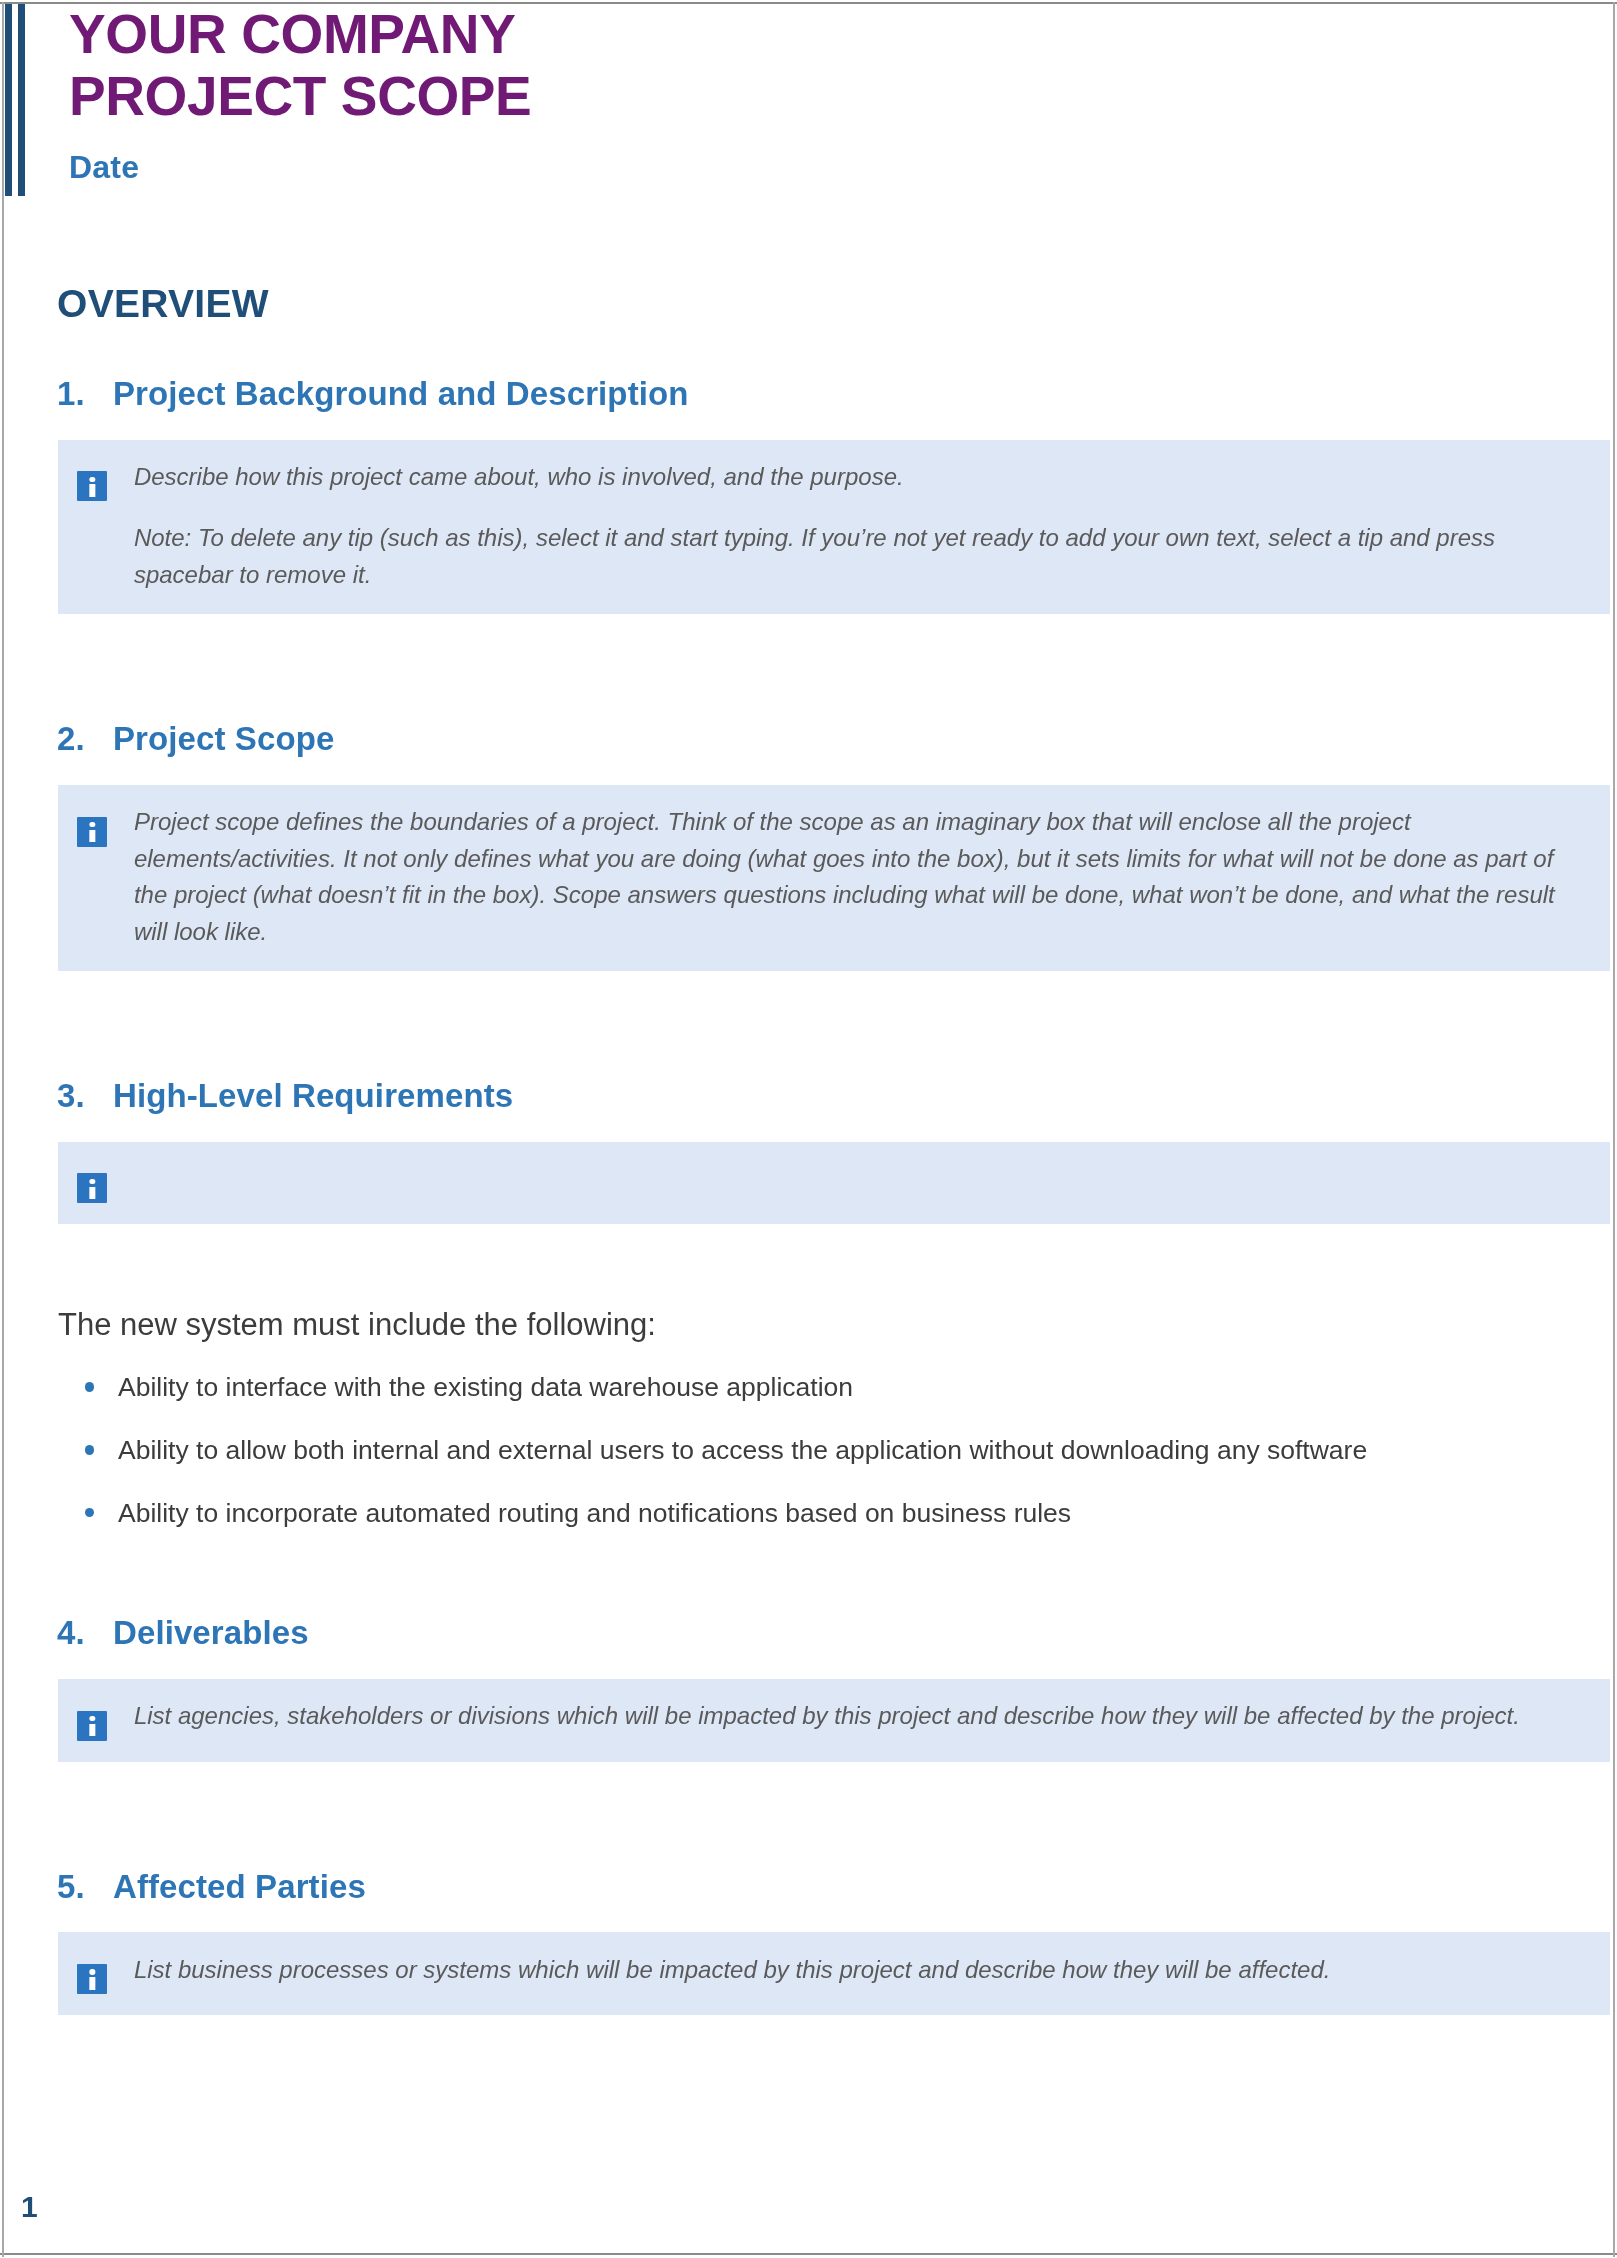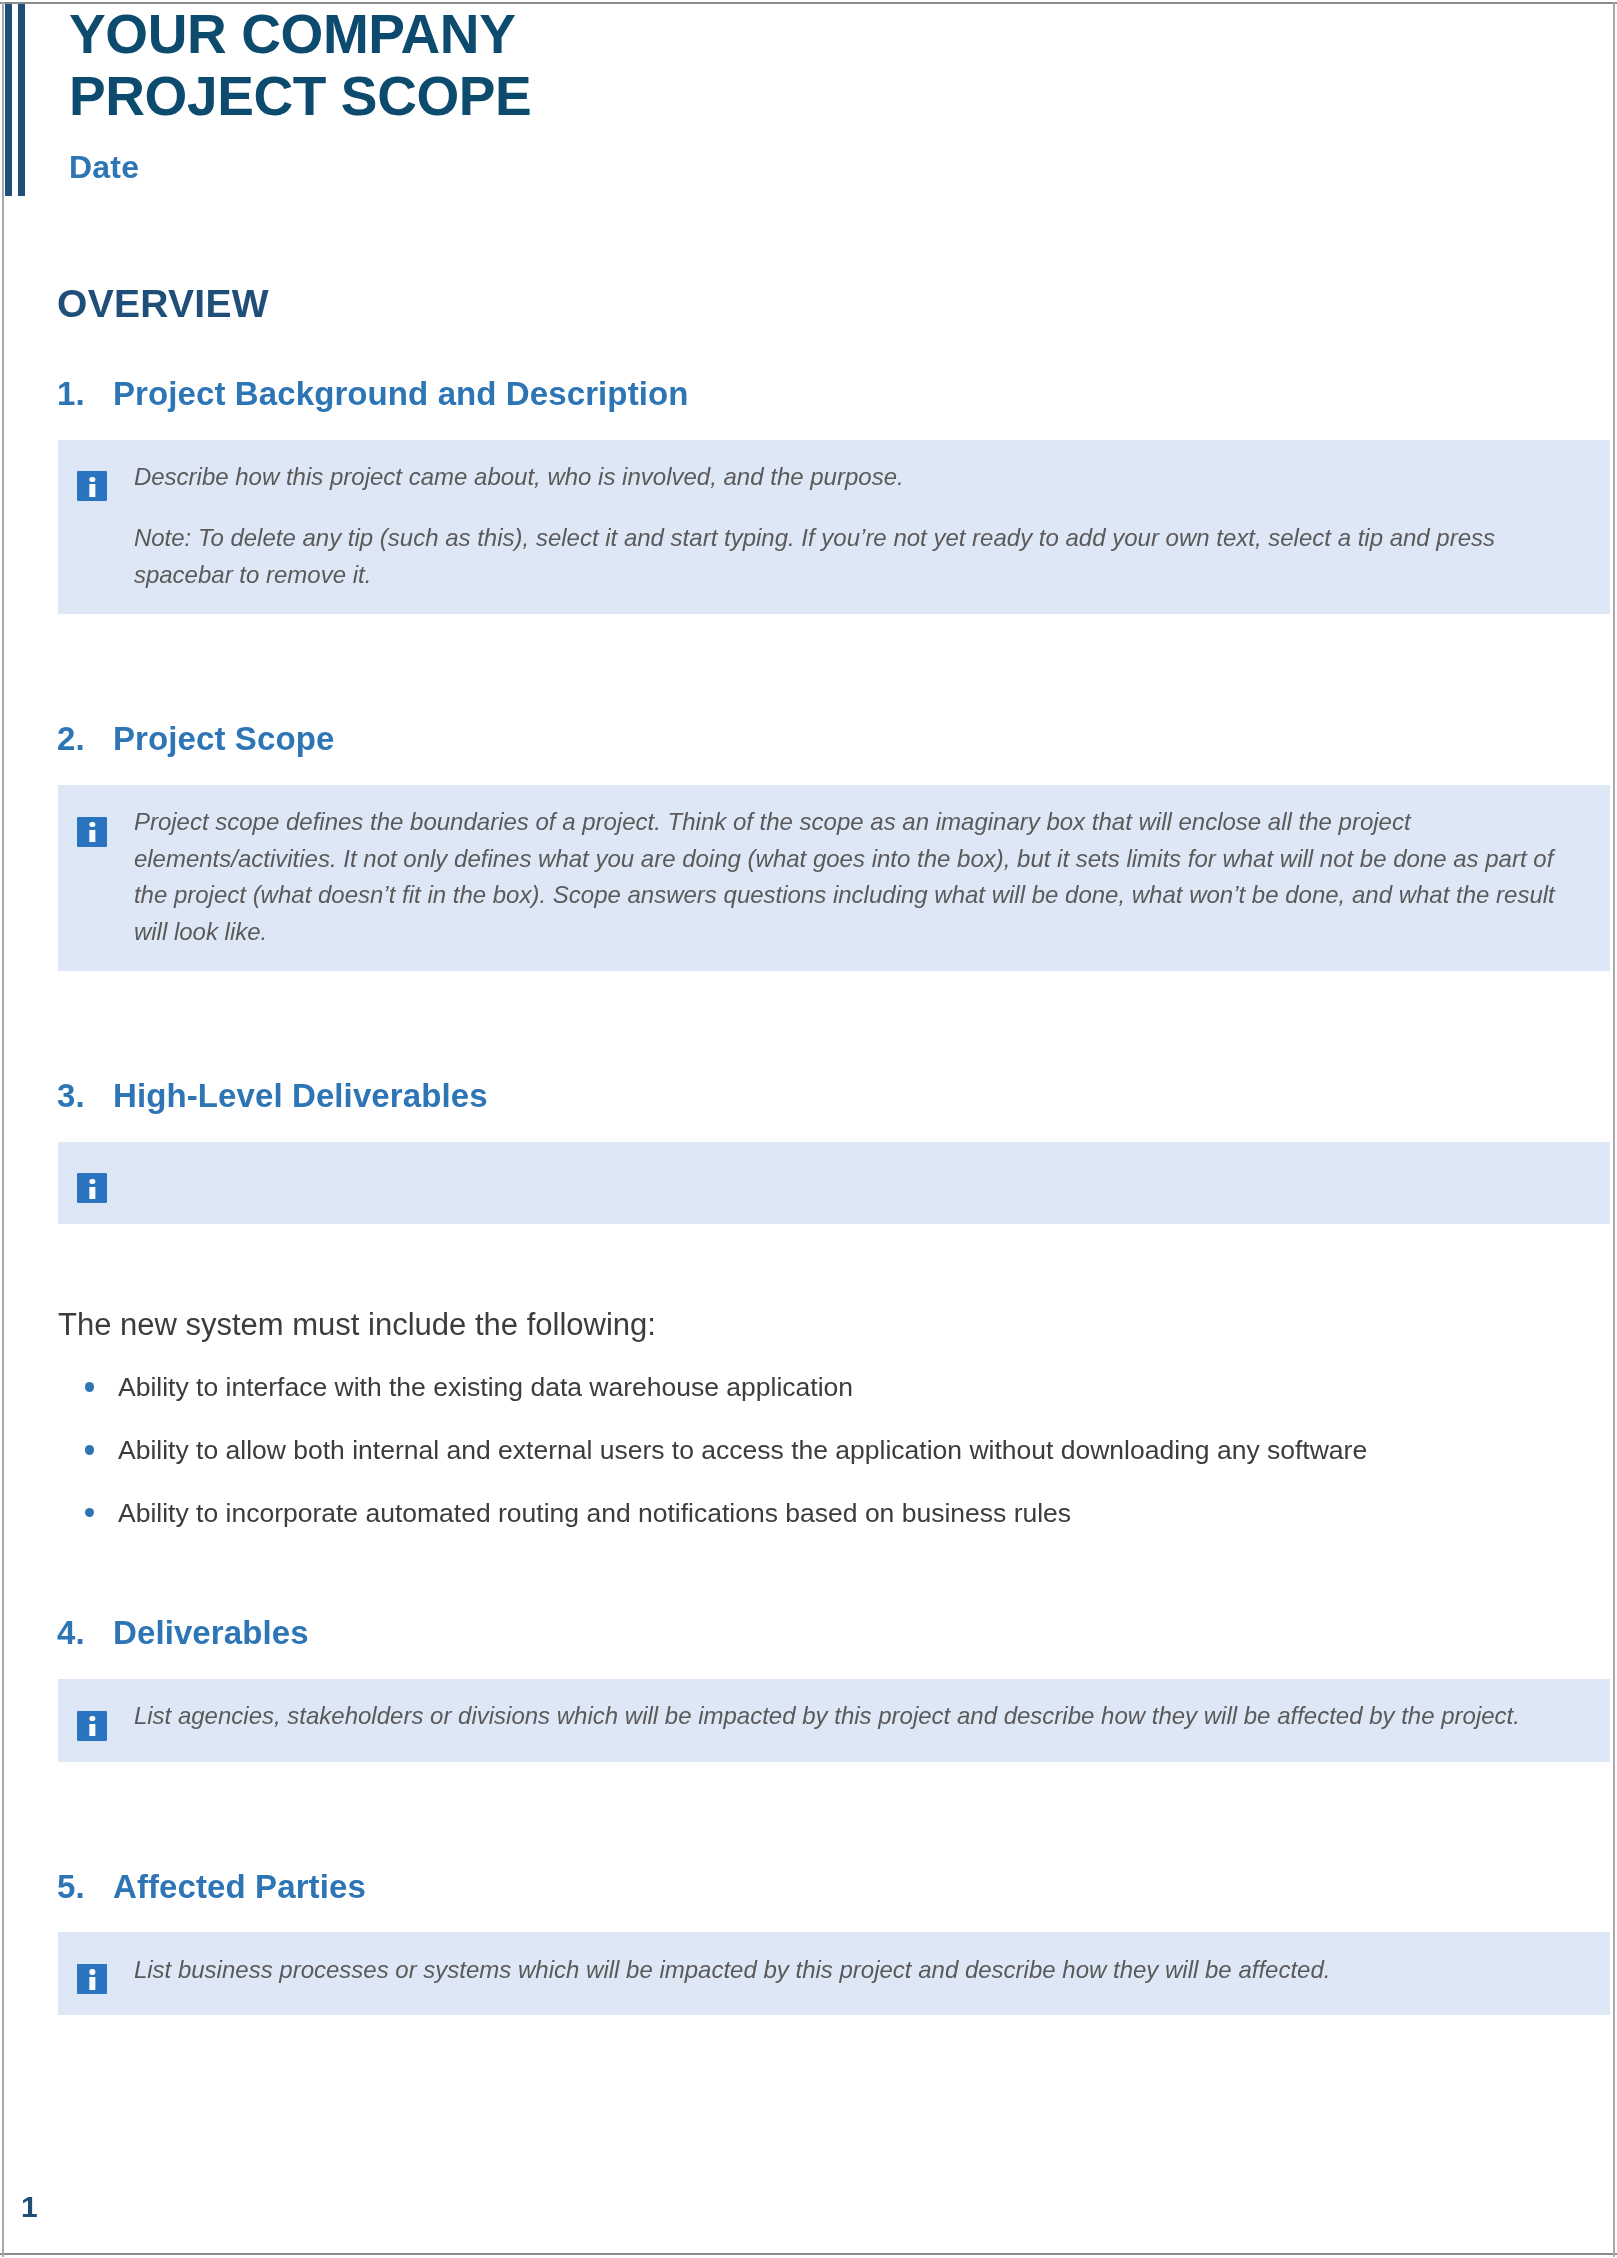--- a/index.html
+++ b/index.html
@@ -59,21 +59,21 @@
   
   .doc-header {
     position: absolute;
     left: 69px;
     top: 0px;
     width: 1500px;
   }
   .doc-title {
     font-size: 55px;
     font-weight: bold;
-    color: #0c4a6e;
+    color: #701a75;
     line-height: 1.12;
     letter-spacing: -0.4px;
     margin: 0;
     padding-top: 4.4px;
   }
   .doc-title .line { display: block; }
   .doc-date {
     font-size: 32px;
     font-weight: bold;
     color: #2E75B6;
@@ -270,21 +270,21 @@
           <p>Project scope defines the boundaries of a project. Think of the scope as an imaginary box that will enclose all the project elements/activities. It not only defines what you are doing (what goes into the box), but it sets limits for what will not be done as part of the project (what doesn’t fit in the box). Scope answers questions including what will be done, what won’t be done, and what the result will look like.</p>
         </div>
       </div>
     </div>
 
     <div class="sp-tip-to-heading"></div>
 
     <div class="section">
       <div class="section-heading">
         <span class="num">3.</span>
-        <span class="txt">High-Level Deliverables</span>
+        <span class="txt">High-Level Requirements</span>
       </div>
       <div class="sp-heading-to-tip"></div>
       <div class="tip-box">
         <span class="tip-icon">
           <span class="dot"></span>
             <span class="stem"></span>
         </span>
       </div>
       <div class="sp-tip-to-body"></div>
       <p class="body-para">The new system must include the following:</p>

